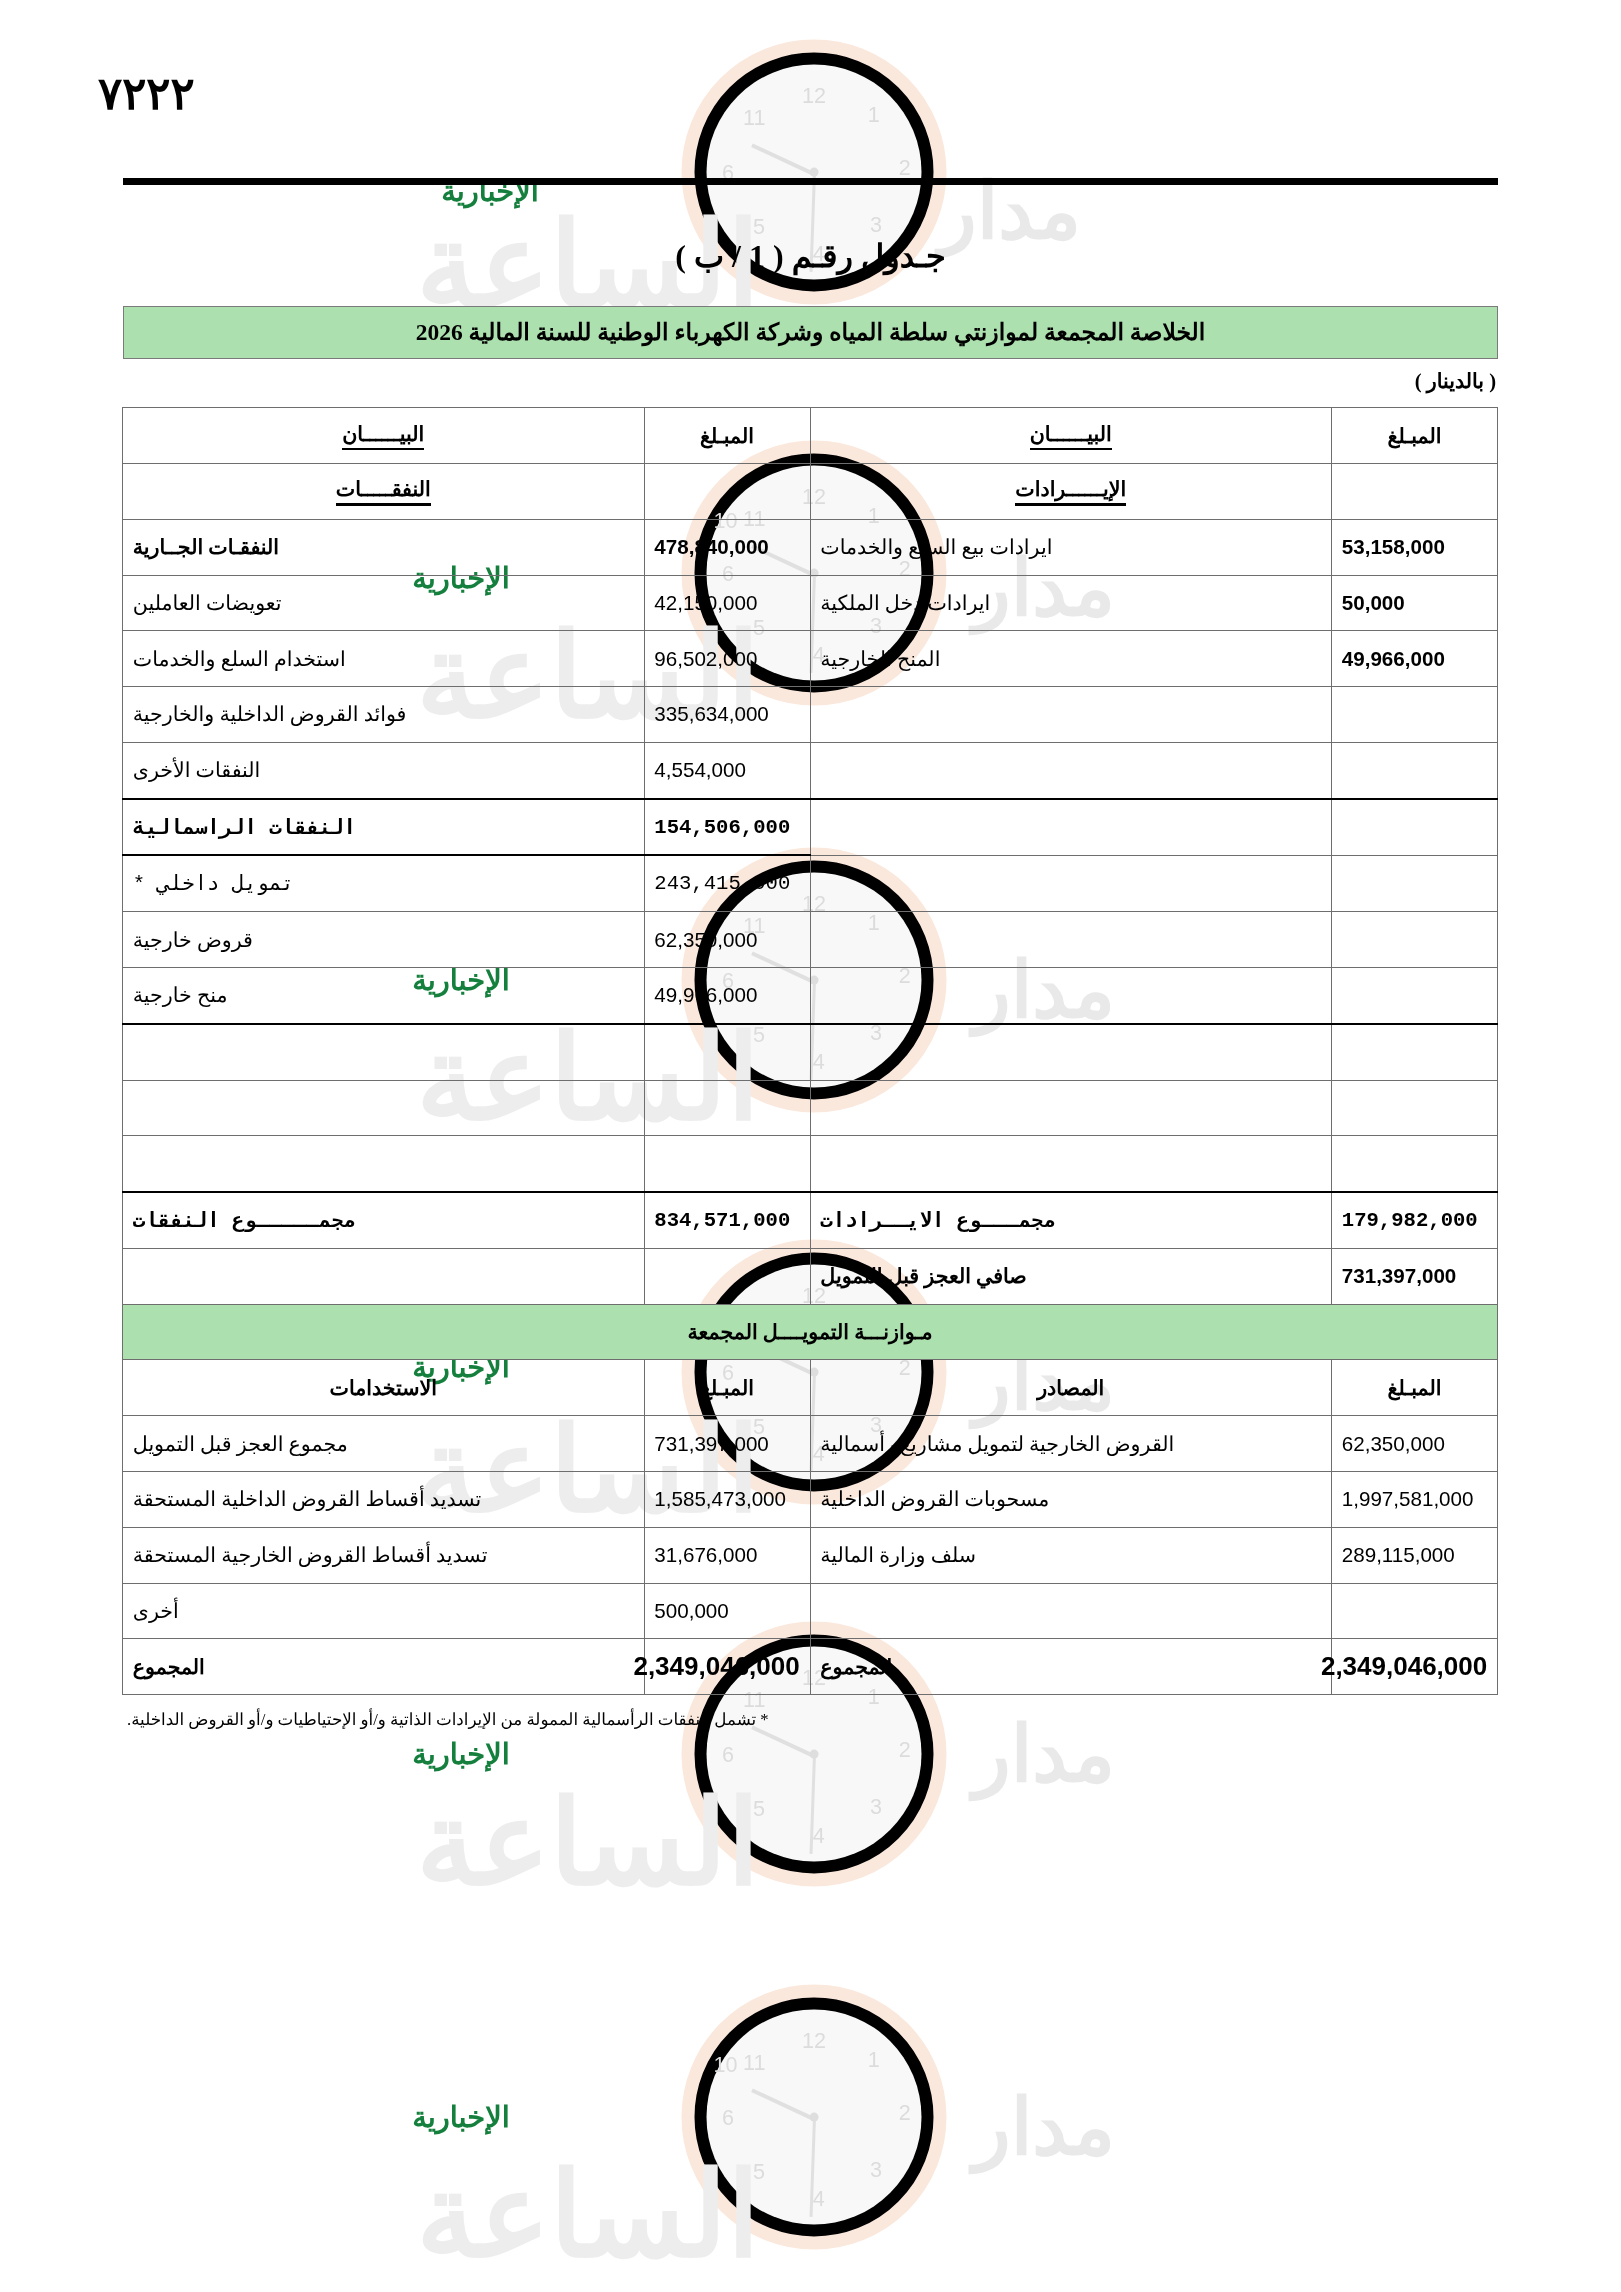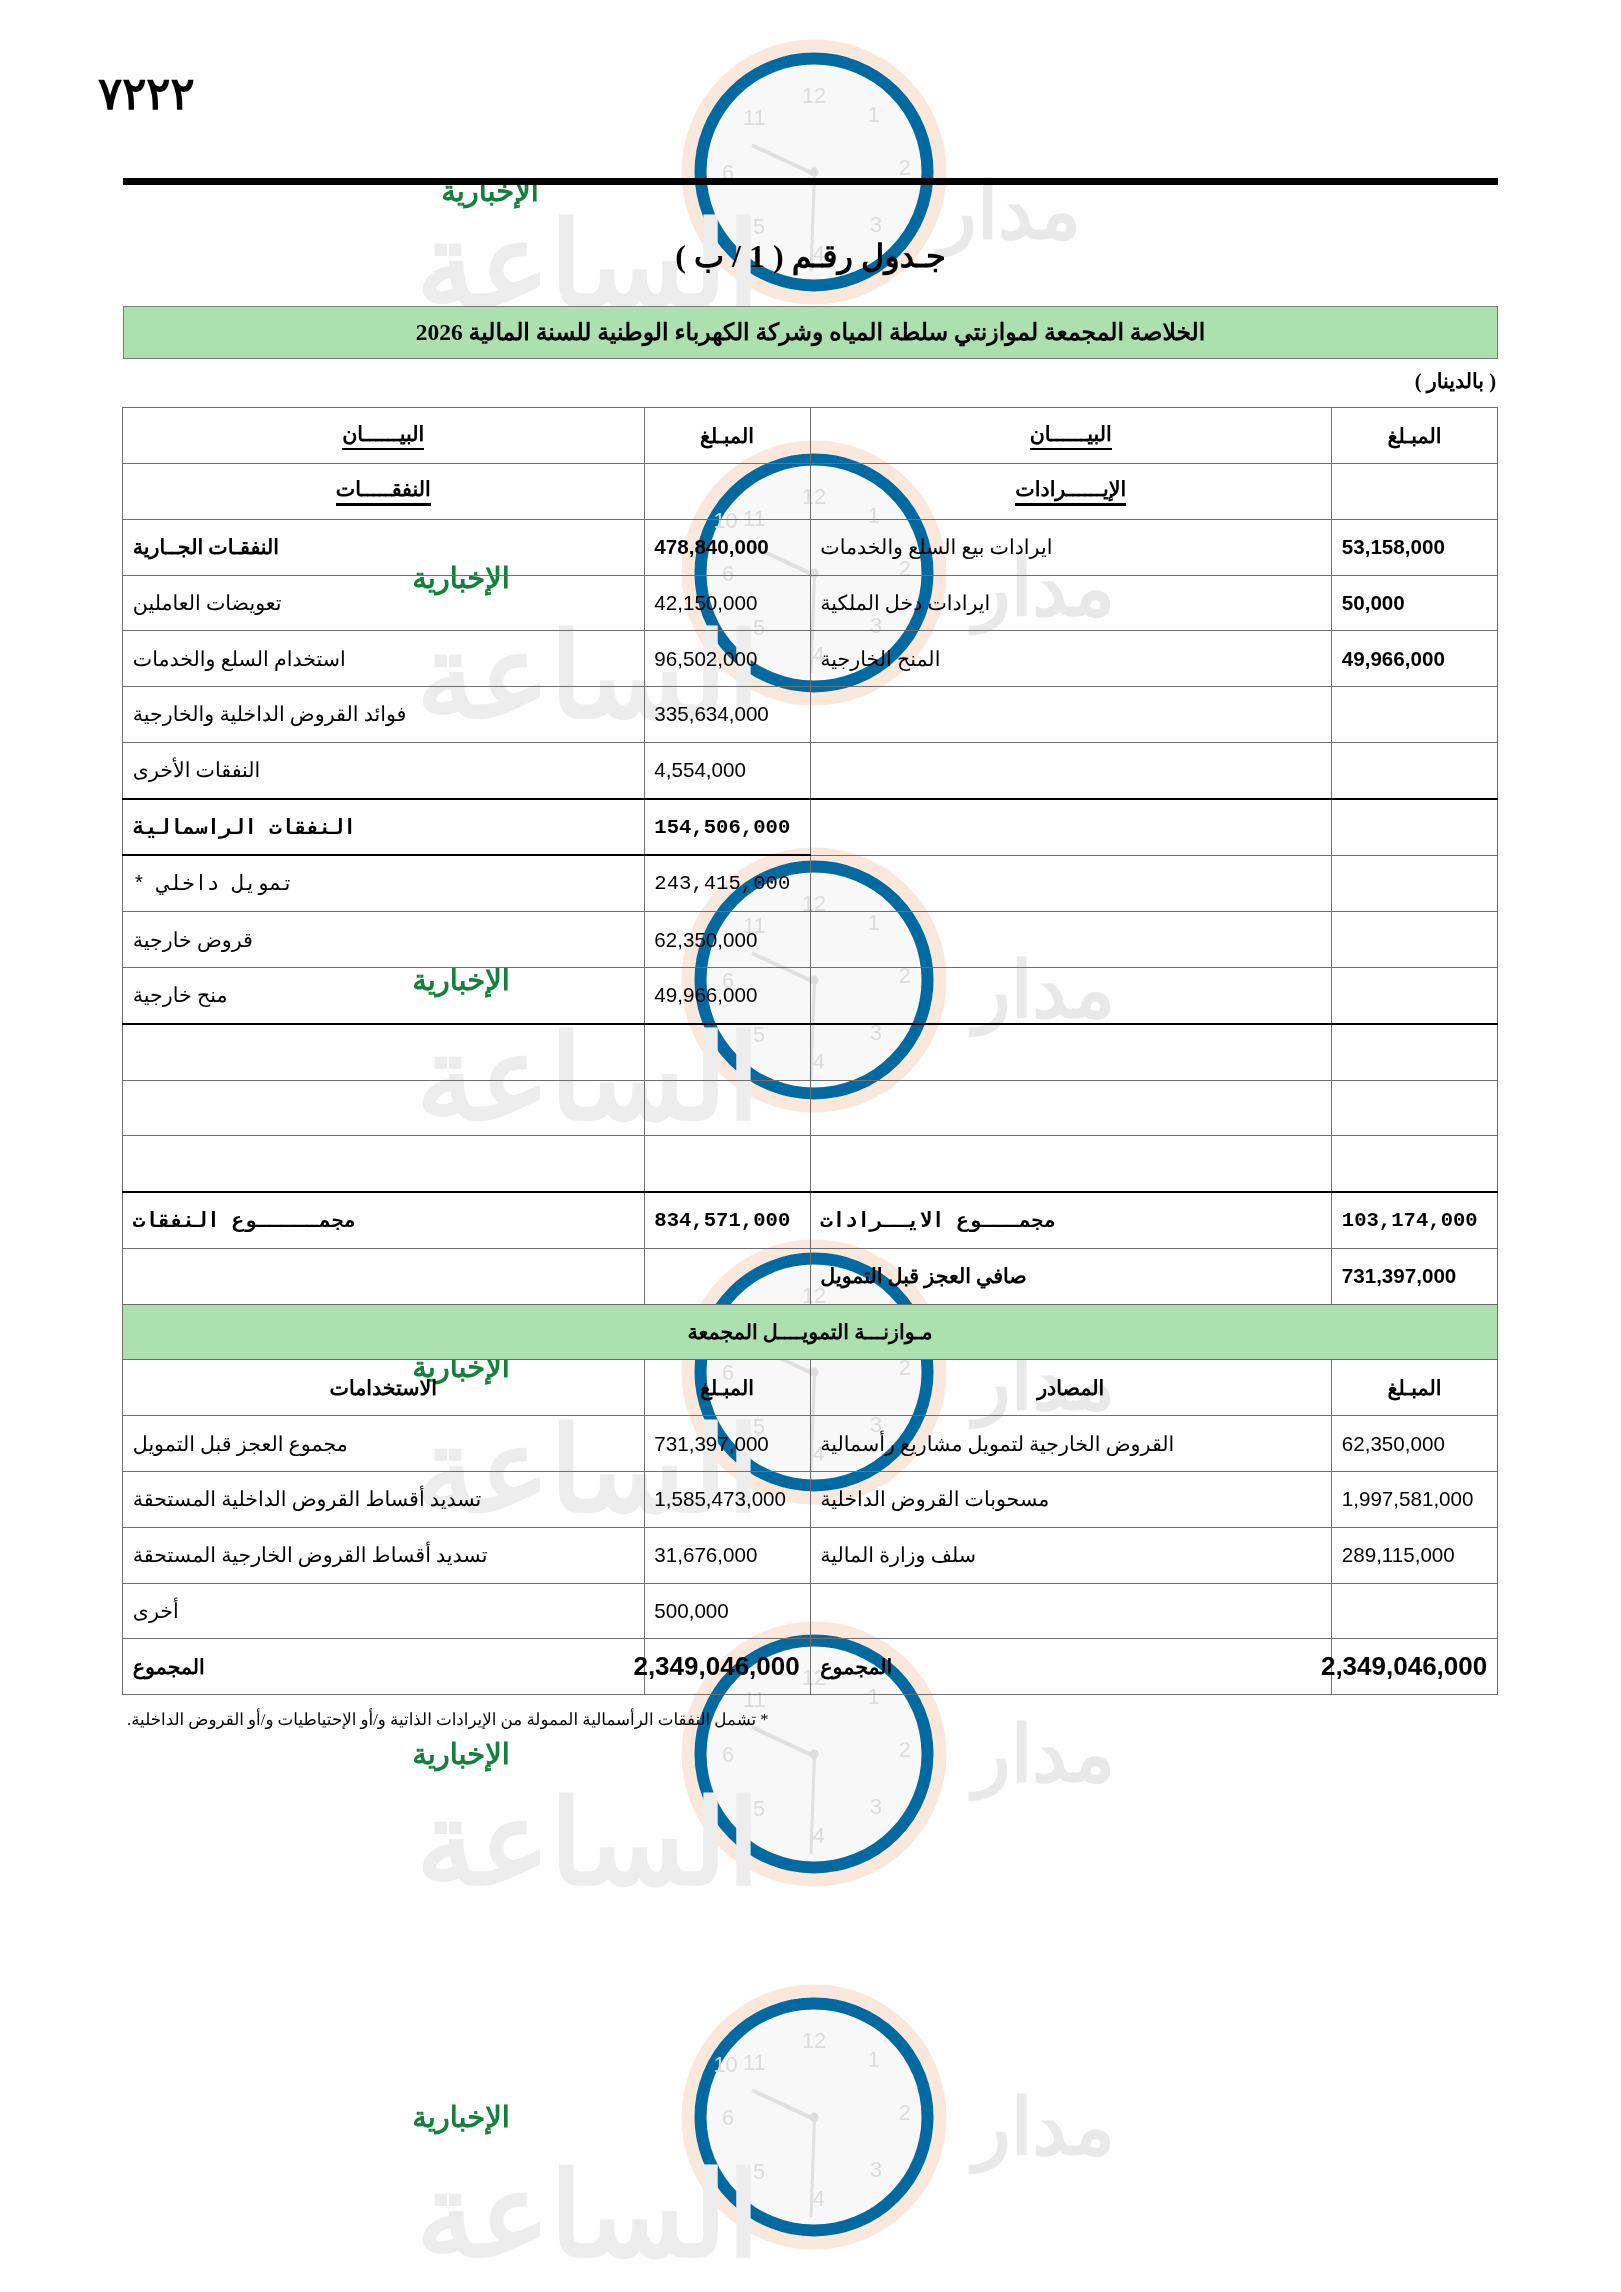--- a/index.html
+++ b/index.html
@@ -31,21 +31,21 @@
   }
   .wm {
     position: absolute;
     transform: translate(-50%, -50%);
     opacity: 1;
   }
   .wm-clock {
     width: 265px; height: 265px;
     border-radius: 50%;
     border: 13.7px solid #fbe8dc;
-    background: #0369a1;
+    background: #000000;
     box-sizing: border-box;
   }
   .wm-clock .face {
     position: absolute; inset: 11.8px;
     border-radius: 50%;
     background: #f8f8f8;
   }
   .wm-clock .num {
     position: absolute;
     font-size: 21.6px;
@@ -477,21 +477,21 @@
             <td></td>
         </tr>
         <tr class="empty">
           <td></td>
             <td></td>
           <td></td>
             <td></td>
         </tr>
 
         <tr>
-          <td class="num b tb-top">103,174,000</td>
+          <td class="num b tb-top">179,982,000</td>
           <td class="d-left bold tb-top">مجمـــوع الايــرادات</td>
           <td class="num b tb-top">834,571,000</td>
           <td class="d-left bold tb-top">مجمـــــوع النفقات</td>
         </tr>
 
         <tr>
           <td class="num b">731,397,000</td>
           <td class="d-left bold">صافي العجز قبل التمويل</td>
           <td></td>
           <td></td>

